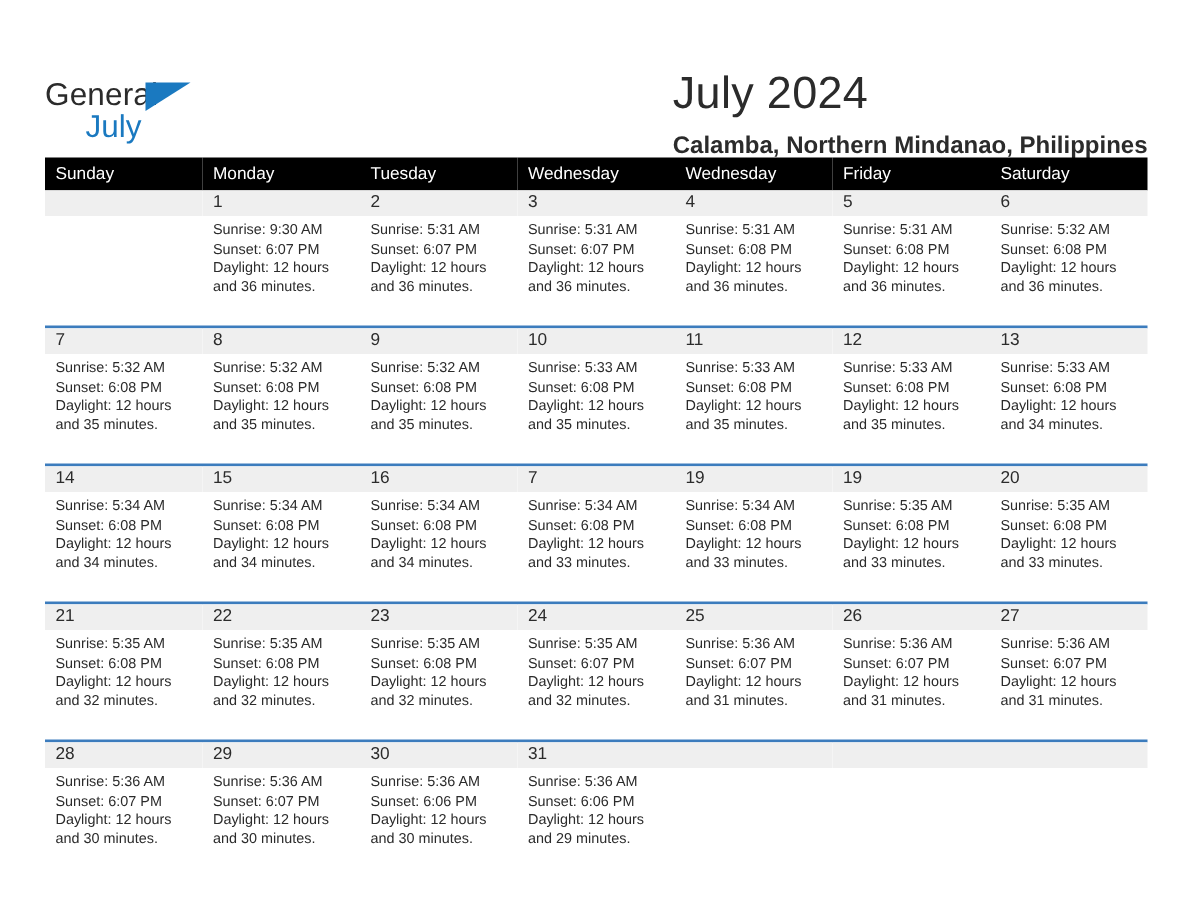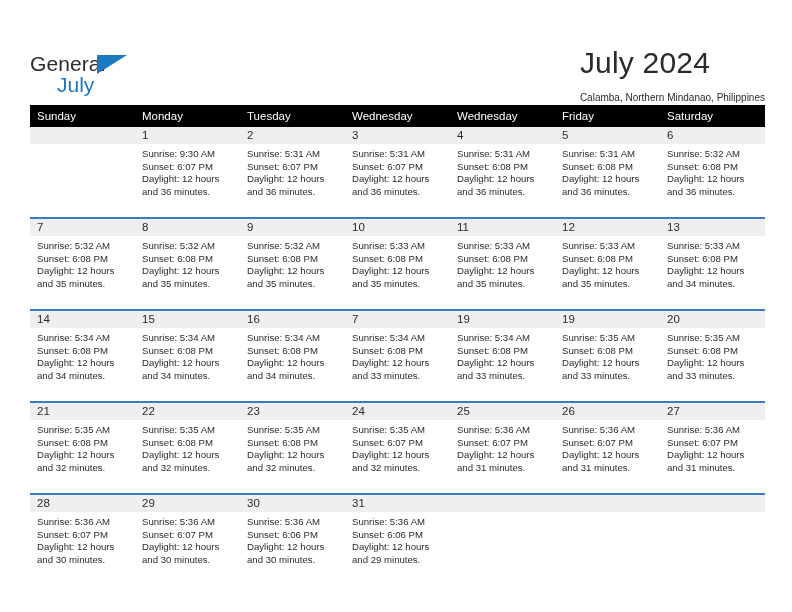--- a/index.html
+++ b/index.html
@@ -75,22 +75,22 @@
   }
   .cal-title {
     font-size: 30px;
     font-weight: 400;
     color: #2b2b2b;
     line-height: 34px;
     letter-spacing: .2px;
   }
   .cal-subtitle {
     margin-top: 9px;
-    font-size: 10px;
-    font-weight: 400;
+    font-size: 16px;
+    font-weight: 700;
     color: #2b2b2b;
     line-height: 17px;
   }
 
   
   .calendar {
     position: absolute;
     left: 30px;
     top: 105px;
     width: 735px;

